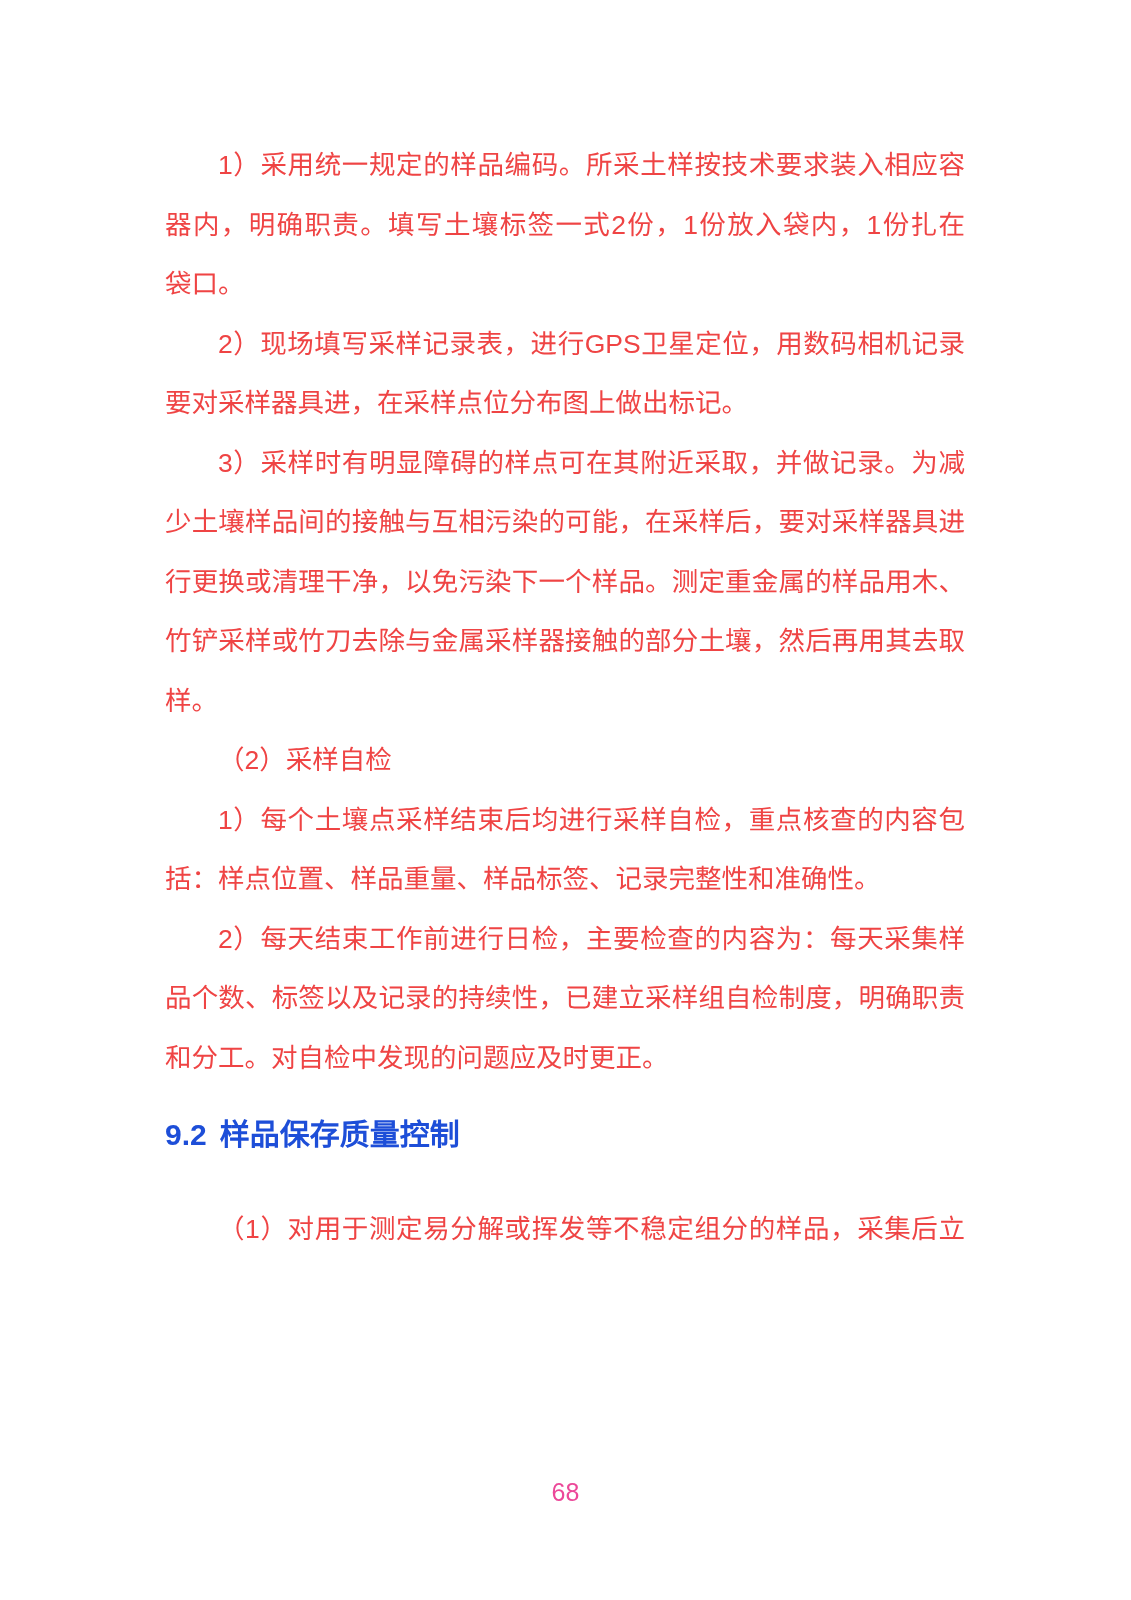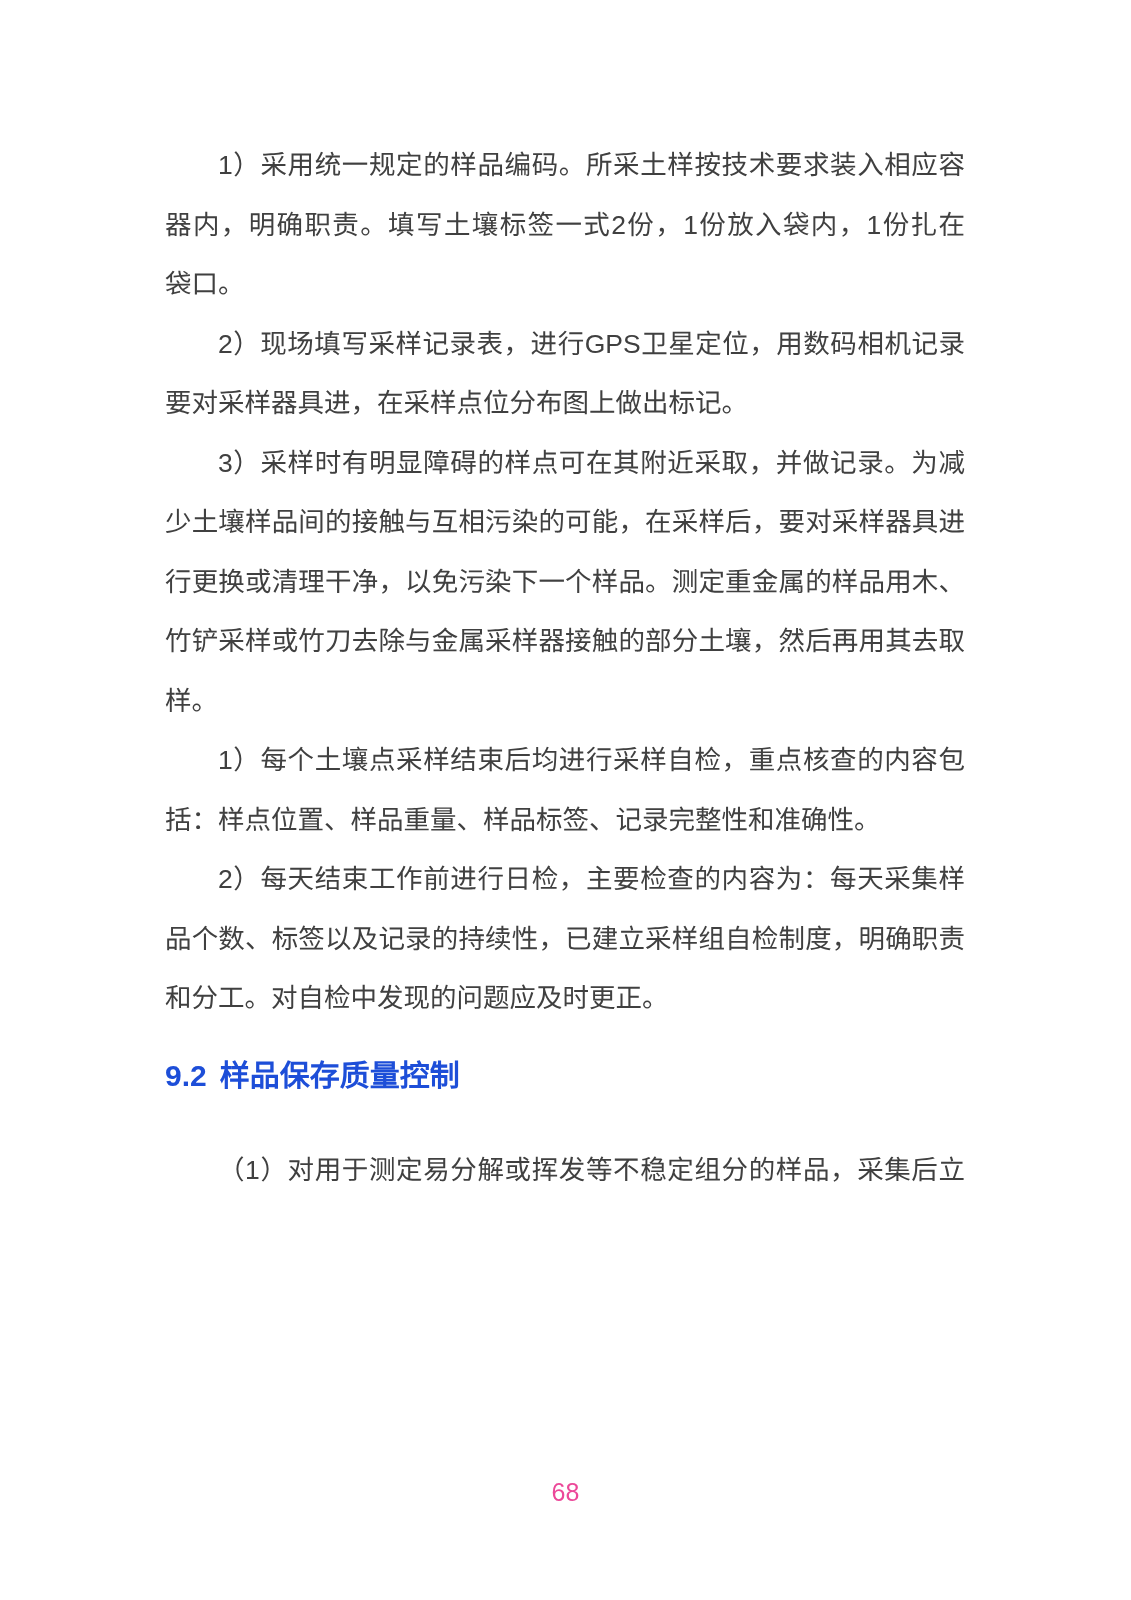--- a/index.html
+++ b/index.html
@@ -21,21 +21,21 @@
     left: 165px;
     top: 136px;
     width: 800px;
     color: #000000;
   }
   .line {
     height: 59.5px;
     line-height: 59.5px;
     font-size: 26.5px;
     font-family: "Liberation Sans", "DejaVu Serif", serif;
-    color: #404040;
+    color: #ef4444;
     white-space: nowrap;
   }
   .line.justify {
     white-space: normal;
     text-align: justify;
     text-align-last: justify;
   }
   .line.indent {
     padding-left: 53px;
   }
@@ -71,20 +71,21 @@
       <div class="line indent justify">1）采用统一规定的样品编码。所采土样按技术要求装入相应容</div>
       <div class="line justify">器内，明确职责。填写土壤标签一式2份，1份放入袋内，1份扎在</div>
       <div class="line">袋口。</div>
       <div class="line indent justify">2）现场填写采样记录表，进行GPS卫星定位，用数码相机记录</div>
       <div class="line">要对采样器具进，在采样点位分布图上做出标记。</div>
       <div class="line indent justify">3）采样时有明显障碍的样点可在其附近采取，并做记录。为减</div>
       <div class="line justify">少土壤样品间的接触与互相污染的可能，在采样后，要对采样器具进</div>
       <div class="line justify">行更换或清理干净，以免污染下一个样品。测定重金属的样品用木、</div>
       <div class="line justify">竹铲采样或竹刀去除与金属采样器接触的部分土壤，然后再用其去取</div>
       <div class="line">样。</div>
+      <div class="line indent">（2）采样自检</div>
       <div class="line indent justify">1）每个土壤点采样结束后均进行采样自检，重点核查的内容包</div>
       <div class="line">括：样点位置、样品重量、样品标签、记录完整性和准确性。</div>
       <div class="line indent justify">2）每天结束工作前进行日检，主要检查的内容为：每天采集样</div>
       <div class="line justify">品个数、标签以及记录的持续性，已建立采样组自检制度，明确职责</div>
       <div class="line">和分工。对自检中发现的问题应及时更正。</div>
       <div class="heading">
         <span>9.2</span>
         <span>样品保存质量控制</span>
       </div>
       <div class="line indent justify">（1）对用于测定易分解或挥发等不稳定组分的样品，采集后立</div>

